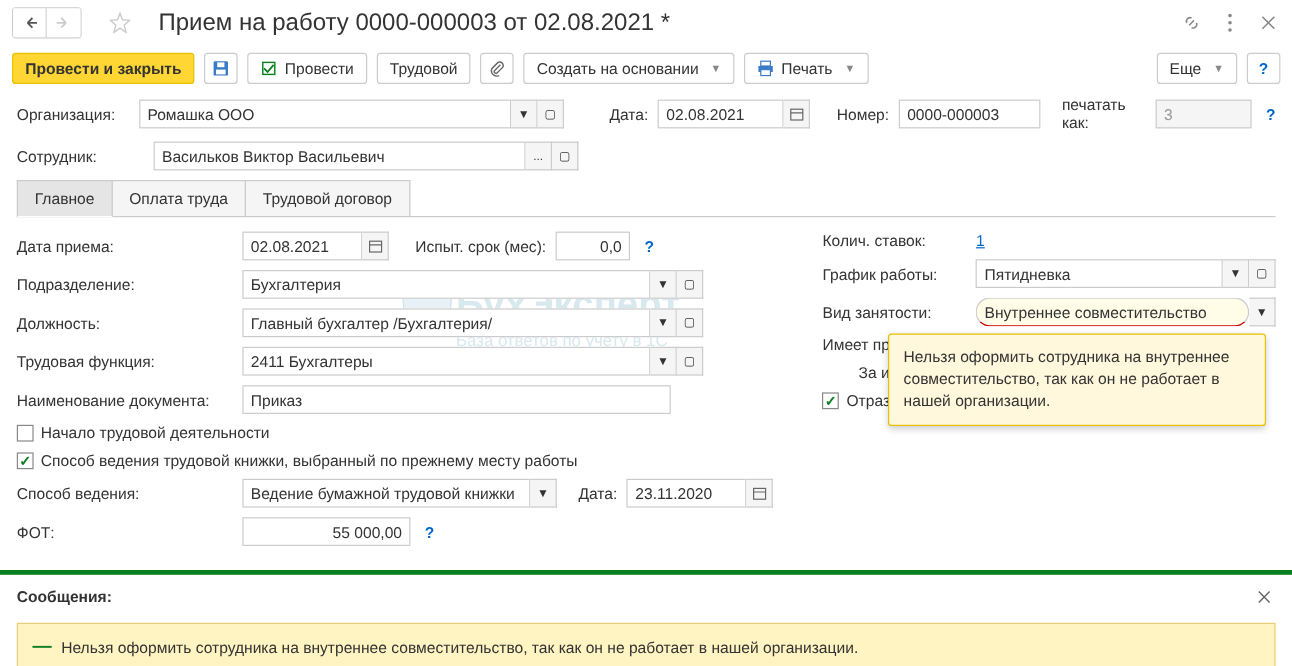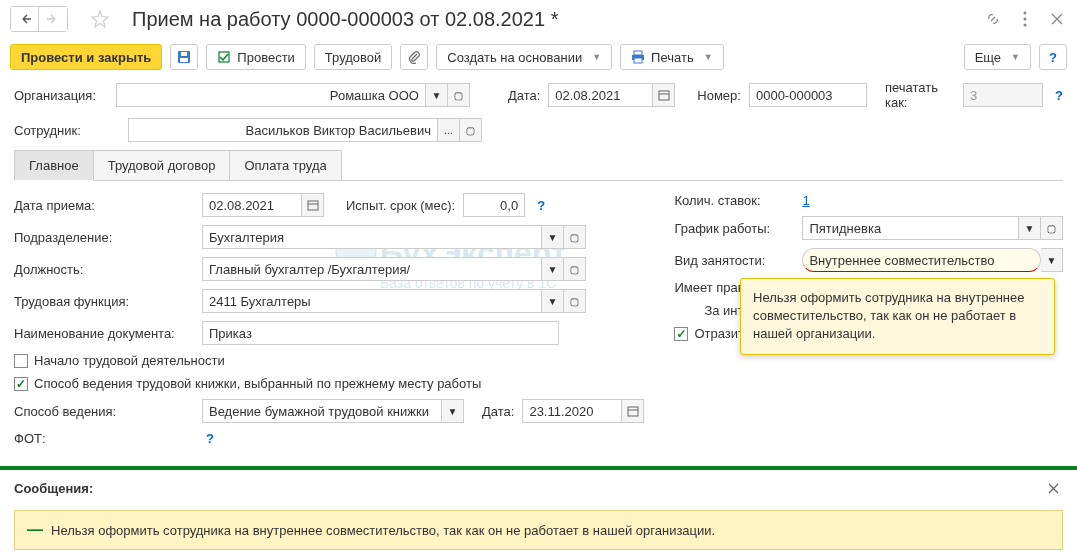--- a/index.html
+++ b/index.html
@@ -16,31 +16,31 @@
 .btn { height: 26px; padding: 0 10px; border: 1px solid #ccc; border-radius: 3px; background: #fff; display: flex; align-items: center; gap: 6px; cursor: pointer; }
 .btn-primary { background: #ffd633; border-color: #e6c200; font-weight: bold; }
 .btn-icon-only { width: 28px; padding: 0; justify-content: center; }
 .btn .drop-arrow { font-size: 9px; color: #888; margin-left: 4px; }
 .form { padding: 4px 14px; }
 .form-row { display: flex; align-items: center; margin-bottom: 8px; gap: 8px; }
 .label { width: 106px; }
 .label-wide { width: 120px; }
 .input-group { display: flex; align-items: center; }
 .input { height: 24px; border: 1px solid #ccc; padding: 0 6px; background: #fff; }
-.input-wide { width: 310px; text-align: right; }
+.input-wide { width: 310px; }
 .input-date { width: 105px; }
 .input-date-sm { width: 100px; }
 .input-num { width: 62px; text-align: right; }
 .input-btn { width: 22px; height: 24px; border: 1px solid #ccc; border-left: none; background: #f5f5f5; display: flex; align-items: center; justify-content: center; cursor: pointer; font-size: 10px; }
 .tabs { display: flex; border-bottom: 1px solid #ccc; margin-bottom: 12px; }
 .tab { padding: 7px 14px; border: 1px solid #ccc; border-bottom: none; background: #f5f5f5; cursor: pointer; margin-right: -1px; position: relative; }
 .tab.active { background: #e5e5e5; border-bottom: 1px solid #fff; margin-bottom: -1px; z-index: 1; }
 .tab-content { display: flex; gap: 30px; }
 .col-left { flex: 0 0 580px; }
-.col-right { flex: 1; }
+.col-right { flex: 1; margin-left: 11px; }
 .checkbox-row { display: flex; align-items: center; gap: 6px; margin-bottom: 8px; }
 .checkbox { width: 14px; height: 14px; border: 1px solid #888; display: flex; align-items: center; justify-content: center; cursor: pointer; }
 .checkbox.checked::after { content: '✓'; color: #0a8020; font-weight: bold; font-size: 12px; }
 .link { color: #0066cc; text-decoration: underline; cursor: pointer; }
 .hint-icon { color: #0066cc; font-weight: bold; margin-left: 4px; cursor: pointer; }
 .error-input { border-bottom: 1px solid #cc0000; }
 .tooltip { position: absolute; top: 278px; left: 740px; width: 315px; background: #fff8dc; border: 1px solid #e6c200; border-radius: 3px; padding: 10px 12px; box-shadow: 0 2px 6px rgba(0,0,0,0.2); z-index: 100; }
 .tooltip-title { color: #cc3300; margin-bottom: 8px; display: flex; justify-content: space-between; }
 .tooltip-close { color: #cc7700; cursor: pointer; font-size: 14px; }
 .tooltip-body { line-height: 1.4; }
@@ -178,22 +178,22 @@
     <span class="label">Сотрудник:</span>
     <div class="input-group">
       <input class="input input-wide" value="Васильков Виктор Васильевич" style="">
       <button class="input-btn">...</button>
       <button class="input-btn">▢</button>
     </div>
   </div>
 
   <div class="tabs">
     <div class="tab active">Главное</div>
+    <div class="tab">Оплата труда</div>
     <div class="tab">Трудовой договор</div>
-    <div class="tab">Оплата труда</div>
   </div>
 
   <div class="tab-content">
     <div class="col-left">
       <div class="form-row">
         <span style="width:180px">Дата приема:</span>
         <div class="input-group">
           <input class="input input-date-sm" value="02.08.2021" style="">
           <button class="input-btn">
               <svg width="12" height="12" viewBox="0 0 12 12">
@@ -254,20 +254,21 @@
           <button class="input-btn">
               <svg width="12" height="12" viewBox="0 0 12 12">
                 <rect x="1" y="2" width="10" height="9" fill="none" stroke="#666"></rect>
                 <line x1="1" y1="5" x2="11" y2="5" stroke="#666"></line>
               </svg>
             </button>
         </div>
       </div>
       <div class="form-row">
         <span style="width:180px">ФОТ:</span>
+        <input class="input" style="width: 140px; text-align: right;" value="55 000,00">
         <span class="hint-icon">?</span>
       </div>
     </div>
 
     <div class="col-right">
       <div class="form-row">
         <span class="label-wide">Колич. ставок:</span>
         <span class="link">1</span>
       </div>
       <div class="form-row">

